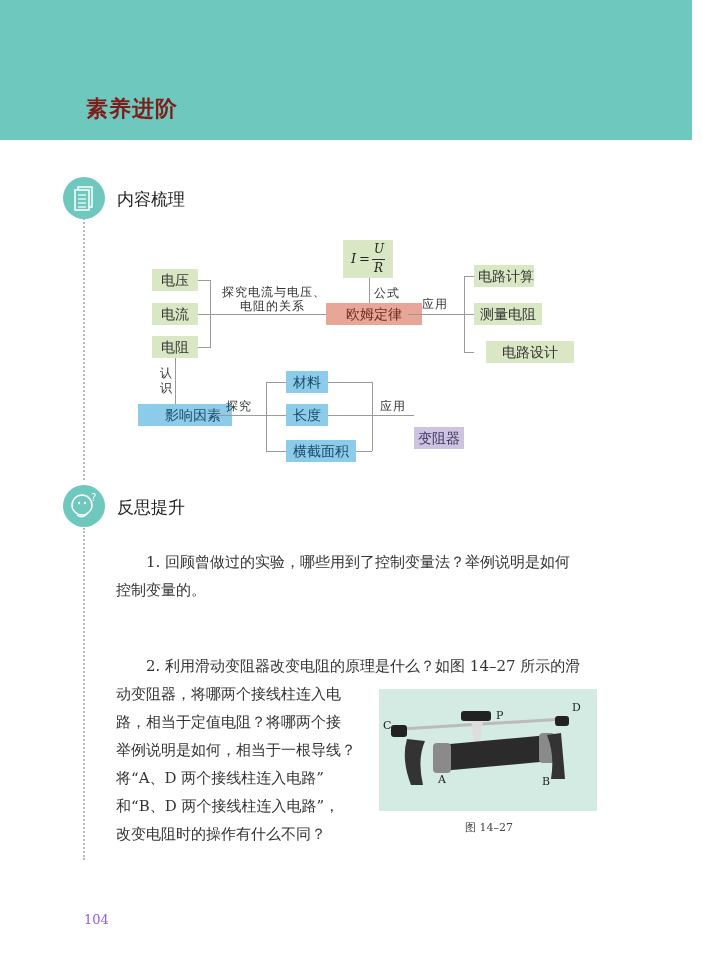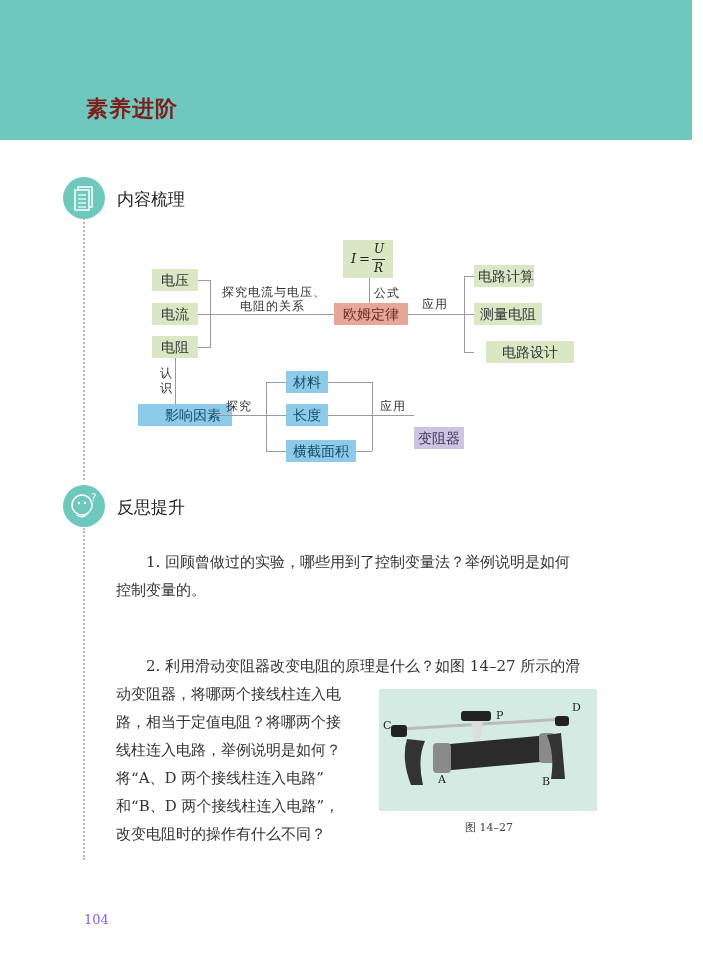--- a/index.html
+++ b/index.html
@@ -62,21 +62,21 @@
   <div class="green" style="position:absolute;left:343px;top:240px;width:50px;height:38px;">
     <span style="position:absolute;left:8px;top:11px;font-style:italic;font-size:13px;">I</span>
     <span style="position:absolute;left:16px;top:11px;font-size:13px;">=</span>
     <span style="position:absolute;left:31px;top:2px;font-style:italic;font-size:12px;">U</span>
     <span style="position:absolute;left:29px;top:19px;width:13px;height:1px;background:#333;"></span>
     <span style="position:absolute;left:31px;top:21px;font-style:italic;font-size:12px;">R</span>
   </div>
   <div class="line" style="left:369px;top:278px;width:1px;height:25px;"></div>
   <div class="lbl" style="left:374px;top:285px;">公式</div>
 
-  <div class="box red" style="left:334px;top:303px;width:74px;">欧姆定律</div>
+  <div class="box red" style="left:326px;top:303px;width:96px;">欧姆定律</div>
   <div class="line" style="left:408px;top:314px;width:56px;height:1px;"></div>
   <div class="lbl" style="left:422px;top:296px;">应用</div>
   <div class="line" style="left:464px;top:276px;width:1px;height:76px;"></div>
   <div class="line" style="left:464px;top:276px;width:10px;height:1px;"></div>
   <div class="line" style="left:464px;top:352px;width:10px;height:1px;"></div>
   <div class="line" style="left:464px;top:314px;width:10px;height:1px;"></div>
   <div class="box green" style="left:474px;top:265px;width:60px;text-align:right;">电路计算</div>
   <div class="box green" style="left:474px;top:303px;width:68px;">测量电阻</div>
   <div class="box green" style="left:474px;top:341px;width:88px;margin-left:12px;">电路设计</div>
 
@@ -112,21 +112,21 @@
   </svg>
 </div>
 <div class="sec-title" style="left:117px;top:496px;">反思提升</div>
 
 <div class="para" style="left:146px;top:548px;">1. 回顾曾做过的实验，哪些用到了控制变量法？举例说明是如何</div>
 <div class="para" style="left:116px;top:576px;">控制变量的。</div>
 
 <div class="para" style="left:146px;top:652px;">2. 利用滑动变阻器改变电阻的原理是什么？如图 14–27 所示的滑</div>
 <div class="para" style="left:116px;top:680px;">动变阻器，将哪两个接线柱连入电</div>
 <div class="para" style="left:116px;top:708px;">路，相当于定值电阻？将哪两个接</div>
-<div class="para" style="left:116px;top:736px;">线柱连入电路，举例说明是如何？</div>
+<div class="para" style="left:116px;top:736px;">举例说明是如何，相当于一根导线？</div>
 <div class="para" style="left:116px;top:764px;">将“A、D 两个接线柱连入电路”</div>
 <div class="para" style="left:116px;top:792px;">和“B、D 两个接线柱连入电路”，</div>
 <div class="para" style="left:116px;top:820px;">改变电阻时的操作有什么不同？</div>
 
 <div class="figure">
   <svg width="218" height="122" viewBox="0 0 218 122">
 
     <line x1="22" y1="40" x2="185" y2="30" stroke="#bbb" stroke-width="3"></line>
     <rect x="12" y="36" width="16" height="12" rx="3" fill="#222"></rect>
     <rect x="176" y="27" width="14" height="10" rx="3" fill="#222"></rect>

